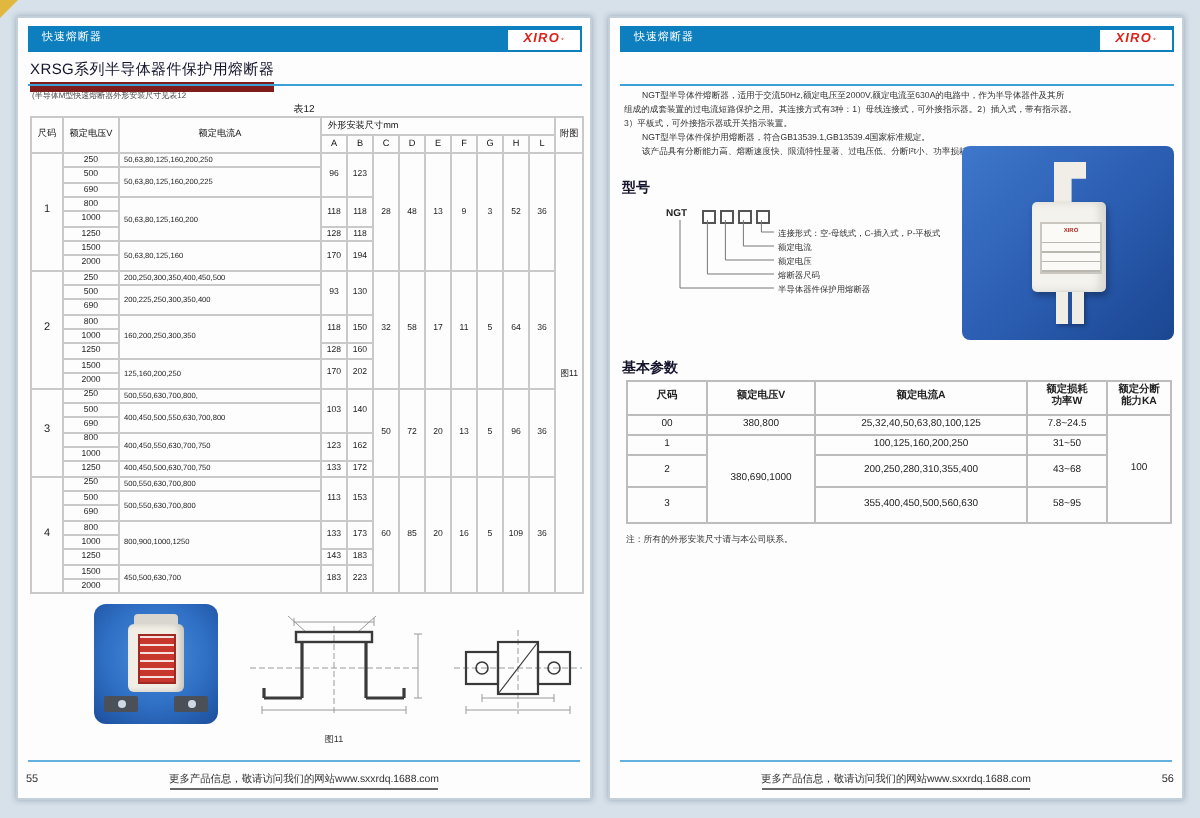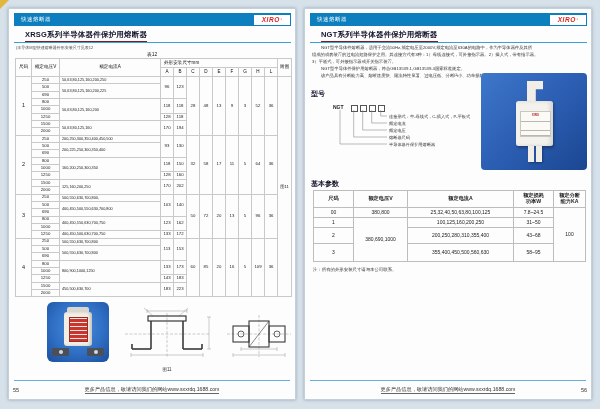--- a/index.html
+++ b/index.html
@@ -15,22 +15,22 @@
   #left-page{left:8px;} #right-page{left:304px;}
 
   
   .bar{position:absolute;left:5px;right:4px;top:4px;height:13px;background:#0e7fbe;}
   .bar-label{color:#fff;font-size:5.5px;line-height:13px;padding-left:7px;letter-spacing:.5px;}
   .logo{position:absolute;right:1px;top:1.5px;height:10px;width:36px;background:#fff;
     display:flex;align-items:center;justify-content:center;
     color:#d9251c;font-weight:bold;font-style:italic;font-size:6.5px;letter-spacing:.6px;}
   .logo sup{font-size:3px;margin-left:.5px;}
 
-  .title{position:absolute;left:16px;top:21px;font-size:7.5px;font-weight:bold;color:#14142c;
-    letter-spacing:.2px;border-bottom:1px solid #7f1d1d;padding-bottom:1px;}
+  .title{position:absolute;left:6px;top:21px;font-size:7.5px;font-weight:normal;color:#14142c;
+    letter-spacing:.2px;border-bottom:5px solid #7f1d1d;padding-bottom:1px;}
   .title-rule{position:absolute;left:5px;right:4px;top:32.5px;height:1.6px;background:#3aa0d8;}
 
   
   .note{position:absolute;left:7px;top:36px;font-size:4px;color:#4a4a4a;}
   .tbl-caption{position:absolute;left:0;top:42px;width:100%;text-align:center;font-size:5px;color:#222;}
   table{border-collapse:collapse;table-layout:fixed;}
   .dim-table{position:absolute;left:6px;top:49px;width:276px;}
   .dim-table th,.dim-table td{border:1px solid #c9c9c9;padding:0;margin:0;
     font-size:4.3px;color:#222;text-align:center;vertical-align:middle;line-height:1.05;
     overflow:hidden;font-weight:normal;}
@@ -396,21 +396,20 @@
 </div>
 
 <div class="page" id="right-page">
   <div class="bar">
     <div class="bar-label">快速熔断器</div>
     <div class="logo">
         <span>XIRO</span>
         <sup>°</sup>
       </div>
   </div>
-  <div class="title">NGT系列半导体器件保护用熔断器</div>
   <div class="title-rule"></div>
 
   <div class="intro">
     <div class="line ind">NGT型半导体件熔断器，适用于交流50Hz,额定电压至2000V,额定电流至630A的电路中，作为半导体器件及其所</div>
     <div class="line">组成的成套装置的过电流短路保护之用。其连接方式有3种：1）母线连接式，可外接指示器。2）插入式，带有指示器。</div>
     <div class="line">3）平板式，可外接指示器或开关指示装置。</div>
     <div class="line ind">NGT型半导体件保护用熔断器，符合GB13539.1,GB13539.4国家标准规定。</div>
     <div class="line ind">该产品具有分断能力高、熔断速度快、限流特性显著、过电压低、分断I²t小、功率损耗低、体积小、安装方便等特点。</div>
   </div>
 

